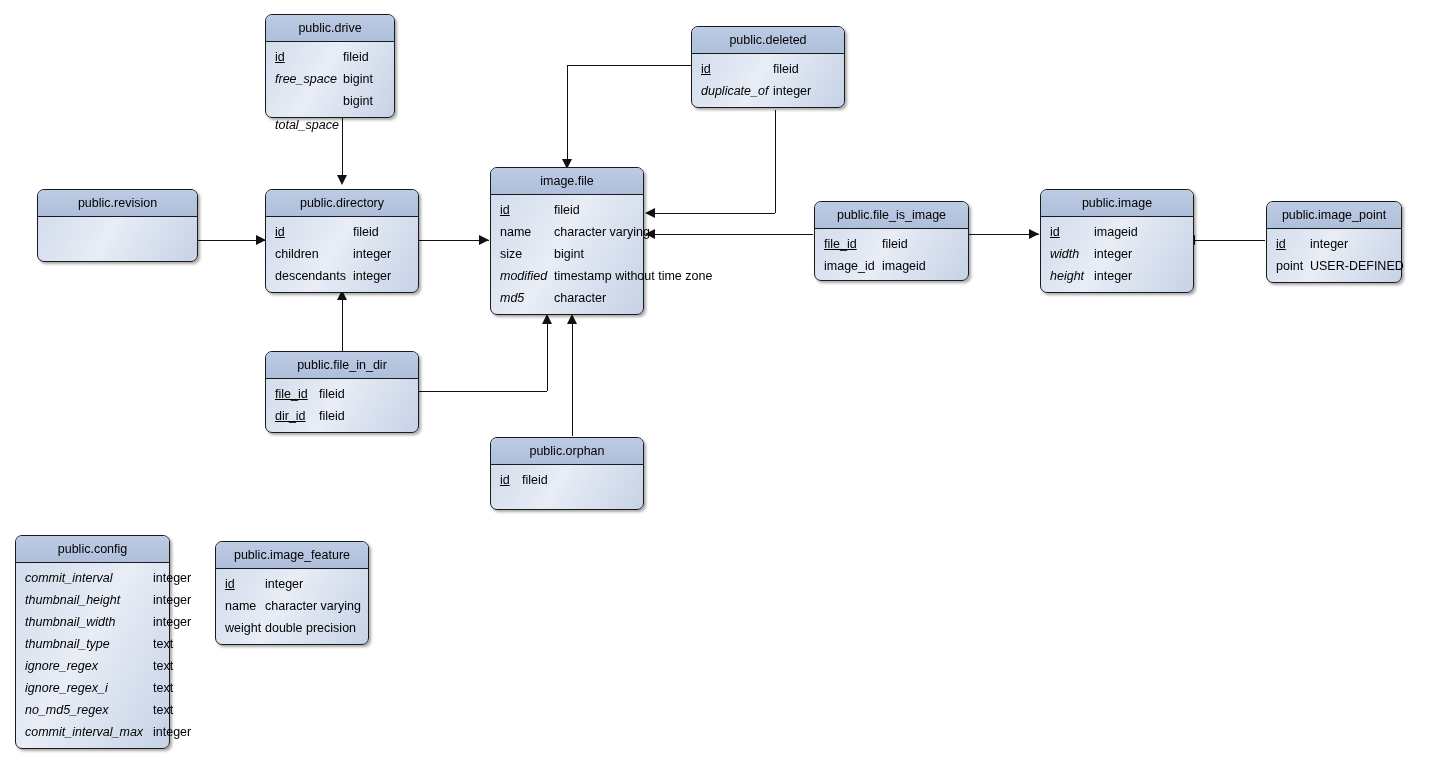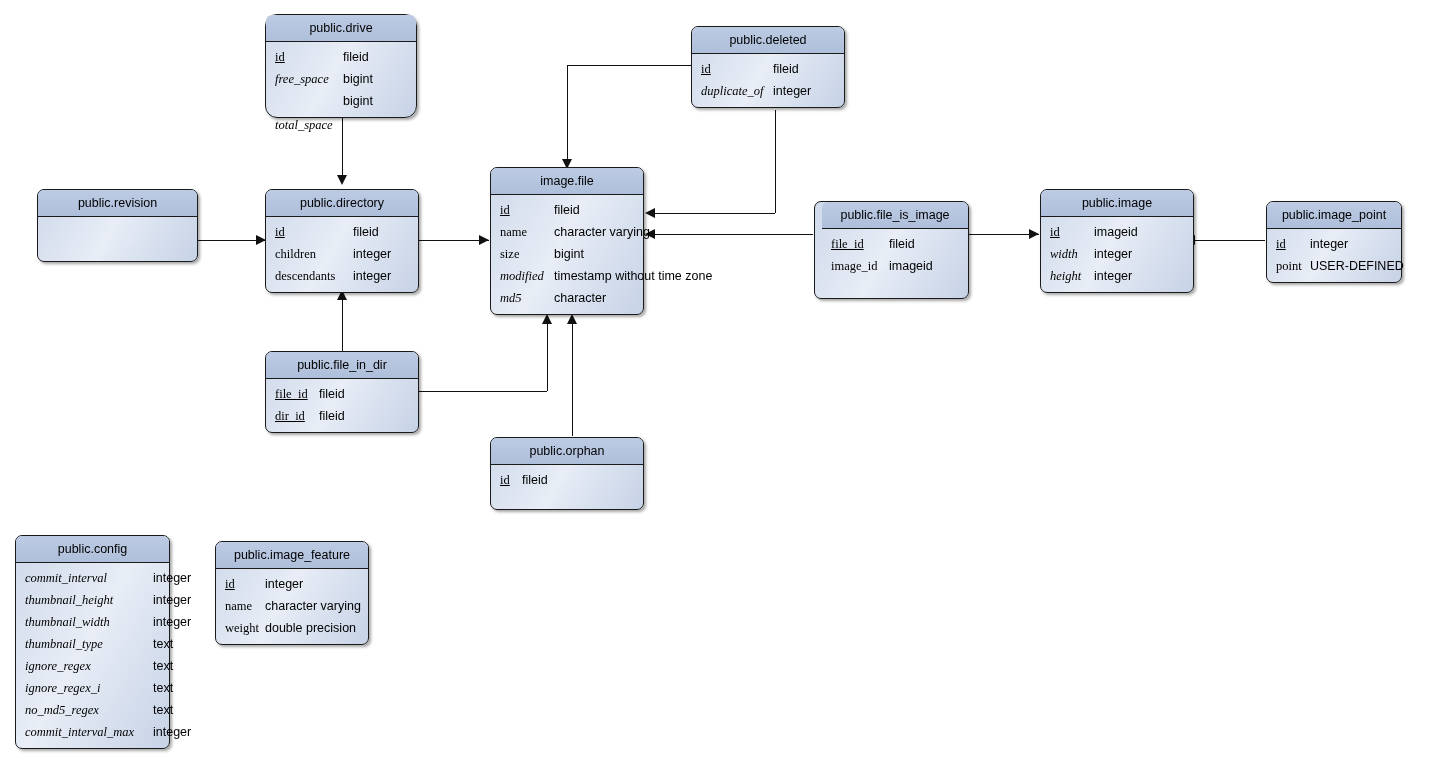--- a/index.html
+++ b/index.html
@@ -36,21 +36,21 @@
   .entity .rows{padding:4px 0 5px 0;}
   .row{
     height:22px;
     line-height:22px;
     font-size:12.5px;
     color:#000;
     white-space:nowrap;
     position:relative;
     padding-left:9px;
   }
-  .row .cname{display:inline-block;vertical-align:top;font-family:Liberation Serif, serif;}
+  .row .cname{display:inline-block;vertical-align:top;}
   .row .ctype{display:inline-block;vertical-align:top;}
   .pk > .cname{text-decoration:underline;}
   .it > .cname{font-style:italic;}
 
   
   .ln{position:absolute;background:#111;z-index:1;}
   .lh{height:1px;}
   .lv{width:1px;}
   .arw{position:absolute;width:0;height:0;z-index:2;}
   .arw-l{border-top:5px solid transparent;border-bottom:5px solid transparent;border-right:10px solid #111;}
@@ -92,21 +92,21 @@
 
   <div class="ln lh" style="left:655px;top:234px;width:158px;"></div>
   <div class="arw arw-l" style="left:645px;top:229px;"></div>
 
   <div class="ln lh" style="left:969px;top:234px;width:70px;"></div>
   <div class="arw arw-r" style="left:1029px;top:229px;"></div>
 
   <div class="ln lh" style="left:1195px;top:240px;width:70px;"></div>
   <div class="arw arw-l" style="left:1185px;top:235px;"></div>
 
-  <div class="entity" style="left:265px;top:14px;width:152px;height:104px;border-radius:12px;">
+  <div class="entity" style="left:265px;top:14px;width:130px;height:104px;">
     <div class="hdr">public.drive</div>
     <div class="rows">
       <div class="row pk">
         <span class="cname" style="width:68px;">id</span><span class="ctype">fileid</span>
       </div>
       <div class="row it">
         <span class="cname" style="width:68px;">free_space</span><span class="ctype">bigint</span>
       </div>
       <div class="row it">
         <span class="cname" style="width:68px;margin-top:24px;">total_space</span><span class="ctype">bigint</span>
@@ -159,21 +159,21 @@
       </div>
       <div class="row it">
         <span class="cname" style="width:54px;">modified</span><span class="ctype">timestamp without time zone</span>
       </div>
       <div class="row it">
         <span class="cname" style="width:54px;">md5</span><span class="ctype">character</span>
       </div>
     </div>
   </div>
 
-  <div class="entity" style="left:814px;top:201px;width:155px;height:98px;padding-left:7px;">
+  <div class="entity" style="left:814px;top:201px;width:155px;height:80px;">
     <div class="hdr">public.file_is_image</div>
     <div class="rows">
       <div class="row pk">
         <span class="cname" style="width:58px;">file_id</span><span class="ctype">fileid</span>
       </div>
       <div class="row">
         <span class="cname" style="width:58px;">image_id</span><span class="ctype">imageid</span>
       </div>
     </div>
   </div>

